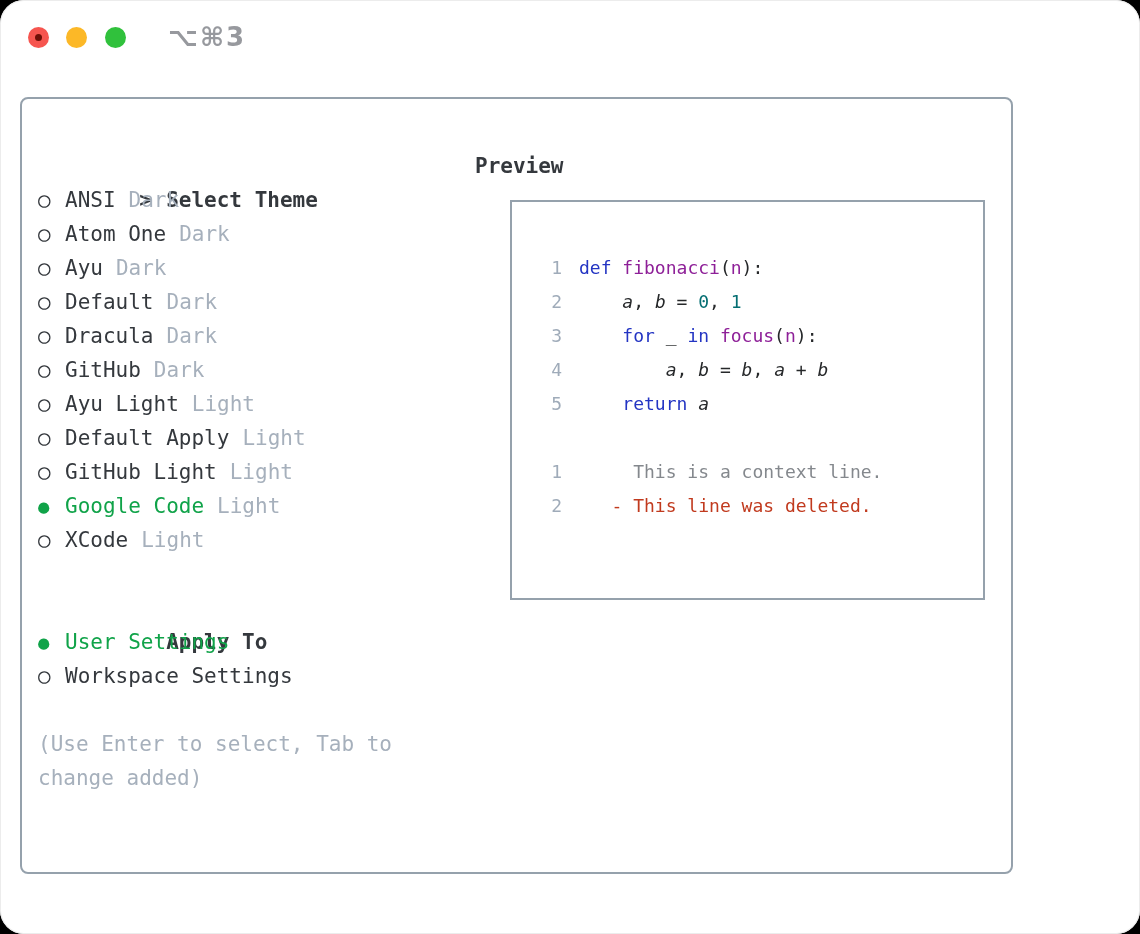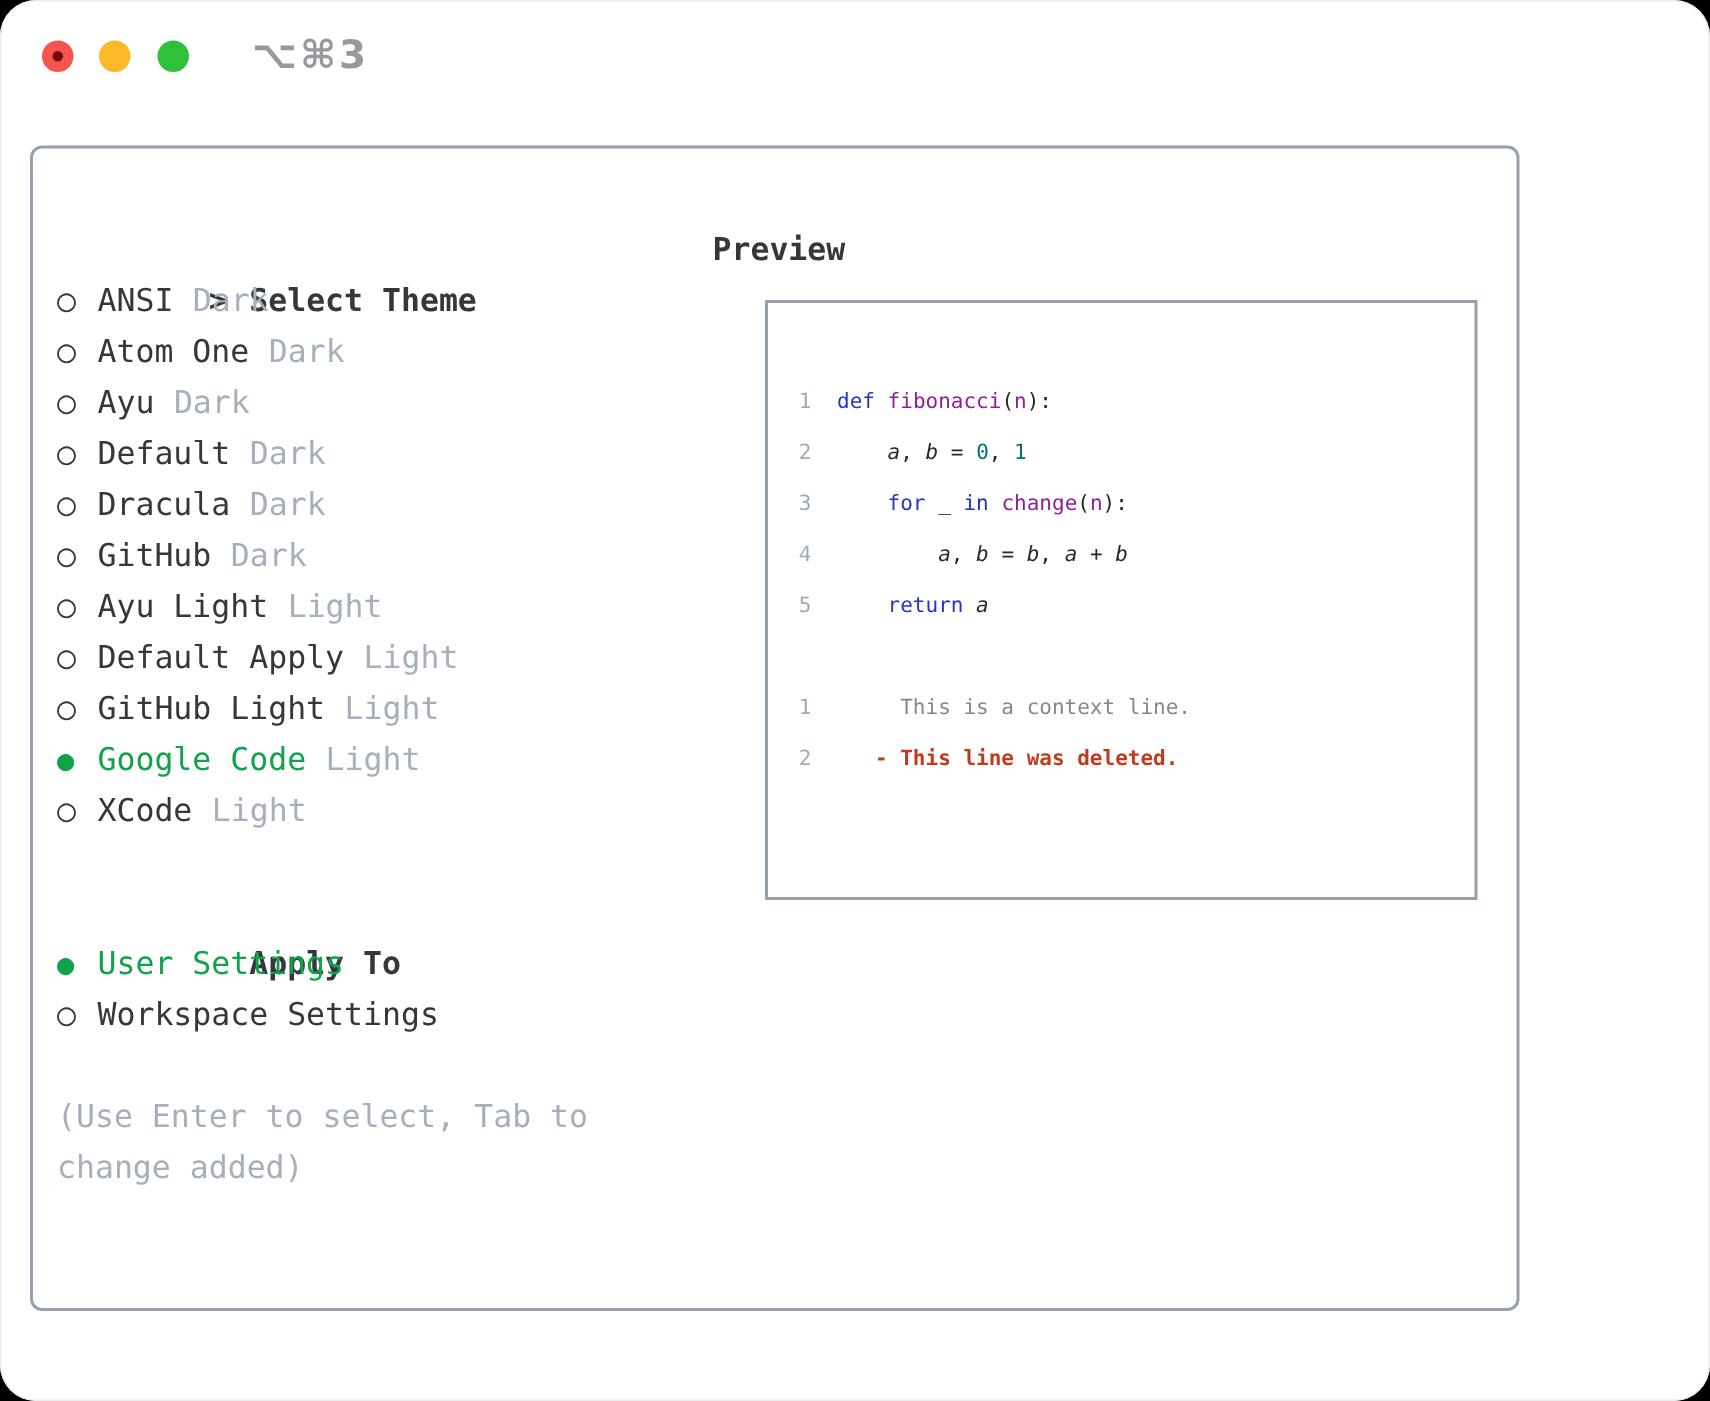--- a/index.html
+++ b/index.html
@@ -69,33 +69,33 @@
   }
   .preview-box {
     position: absolute; left: 488px; top: 101px;
     width: 475px; height: 400px;
     border: 2px solid var(--panel-border);
     background: #fff;
     box-sizing: border-box;
     padding: 49px 0 0 16px;
     overflow: hidden;
   }
-  .pline { height: 34px; line-height: 34px; font-size: 14px; white-space: pre; }
+  .pline { height: 34px; line-height: 34px; font-size: 18px; white-space: pre; margin-left: 21px; }
   .pline .ln {
     display: inline-block; width: 13px; margin-right: 17px;
     text-align: right; color: var(--ln-gray);
   }
   .pline .code { color: var(--code-plain); }
   .seg-pl  { color: var(--code-plain); }
   .seg-kw  { color: var(--code-keyword); }
   .seg-fn  { color: var(--code-function); }
   .seg-nm  { color: var(--code-number); }
   .seg-it  { color: var(--code-plain); font-style: italic; }
   .seg-cx  { color: var(--diff-context); }
-  .seg-del { color: var(--diff-deleted); font-weight: bold; }
+  .seg-del { color: var(--diff-deleted); }
   .seg-add { color: var(--diff-added); }
 </style>
 </head>
 <body>
 
 <div class="window">
   <div class="titlebar">
     <span class="dot red"></span>
     <span class="dot yellow"></span>
     <span class="dot green"></span>
@@ -141,21 +141,21 @@
         <div class="row">change added)</div>
       </div>
     </div>
 
     <div class="preview-label">Preview</div>
 
     <div class="preview-box">
       <div id="preview-lines">
           <div class="pline"><span class="ln">1</span><span class="code"><span class="seg-kw">def</span><span class="seg-pl"> </span><span class="seg-fn">fibonacci</span><span class="seg-pl">(</span><span class="seg-fn">n</span><span class="seg-pl">):</span></span></div>
           <div class="pline"><span class="ln">2</span><span class="code"><span class="seg-pl">    </span><span class="seg-it">a</span><span class="seg-pl">, </span><span class="seg-it">b</span><span class="seg-pl"> = </span><span class="seg-nm">0</span><span class="seg-pl">, </span><span class="seg-nm">1</span></span></div>
-          <div class="pline"><span class="ln">3</span><span class="code"><span class="seg-pl">    </span><span class="seg-kw">for</span><span class="seg-pl"> _ </span><span class="seg-kw">in</span><span class="seg-pl"> </span><span class="seg-fn">change</span><span class="seg-pl">(</span><span class="seg-fn">n</span><span class="seg-pl">):</span></span></div>
+          <div class="pline"><span class="ln">3</span><span class="code"><span class="seg-pl">    </span><span class="seg-kw">for</span><span class="seg-pl"> _ </span><span class="seg-kw">in</span><span class="seg-pl"> </span><span class="seg-fn">focus</span><span class="seg-pl">(</span><span class="seg-fn">n</span><span class="seg-pl">):</span></span></div>
           <div class="pline"><span class="ln">4</span><span class="code"><span class="seg-pl">        </span><span class="seg-it">a</span><span class="seg-pl">, </span><span class="seg-it">b</span><span class="seg-pl"> = </span><span class="seg-it">b</span><span class="seg-pl">, </span><span class="seg-it">a</span><span class="seg-pl"> + </span><span class="seg-it">b</span></span></div>
           <div class="pline"><span class="ln">5</span><span class="code"><span class="seg-pl">    </span><span class="seg-kw">return</span><span class="seg-pl"> </span><span class="seg-it">a</span></span></div>
           <div class="pline"><span class="ln"></span><span class="code"></span></div>
           <div class="pline"><span class="ln">1</span><span class="code"><span class="seg-cx">     This is a context line.</span></span></div>
           <div class="pline"><span class="ln">2</span><span class="code"><span class="seg-del">   - This line was deleted.</span></span></div>
         </div>
     </div>
 
   </div>
 </div>

